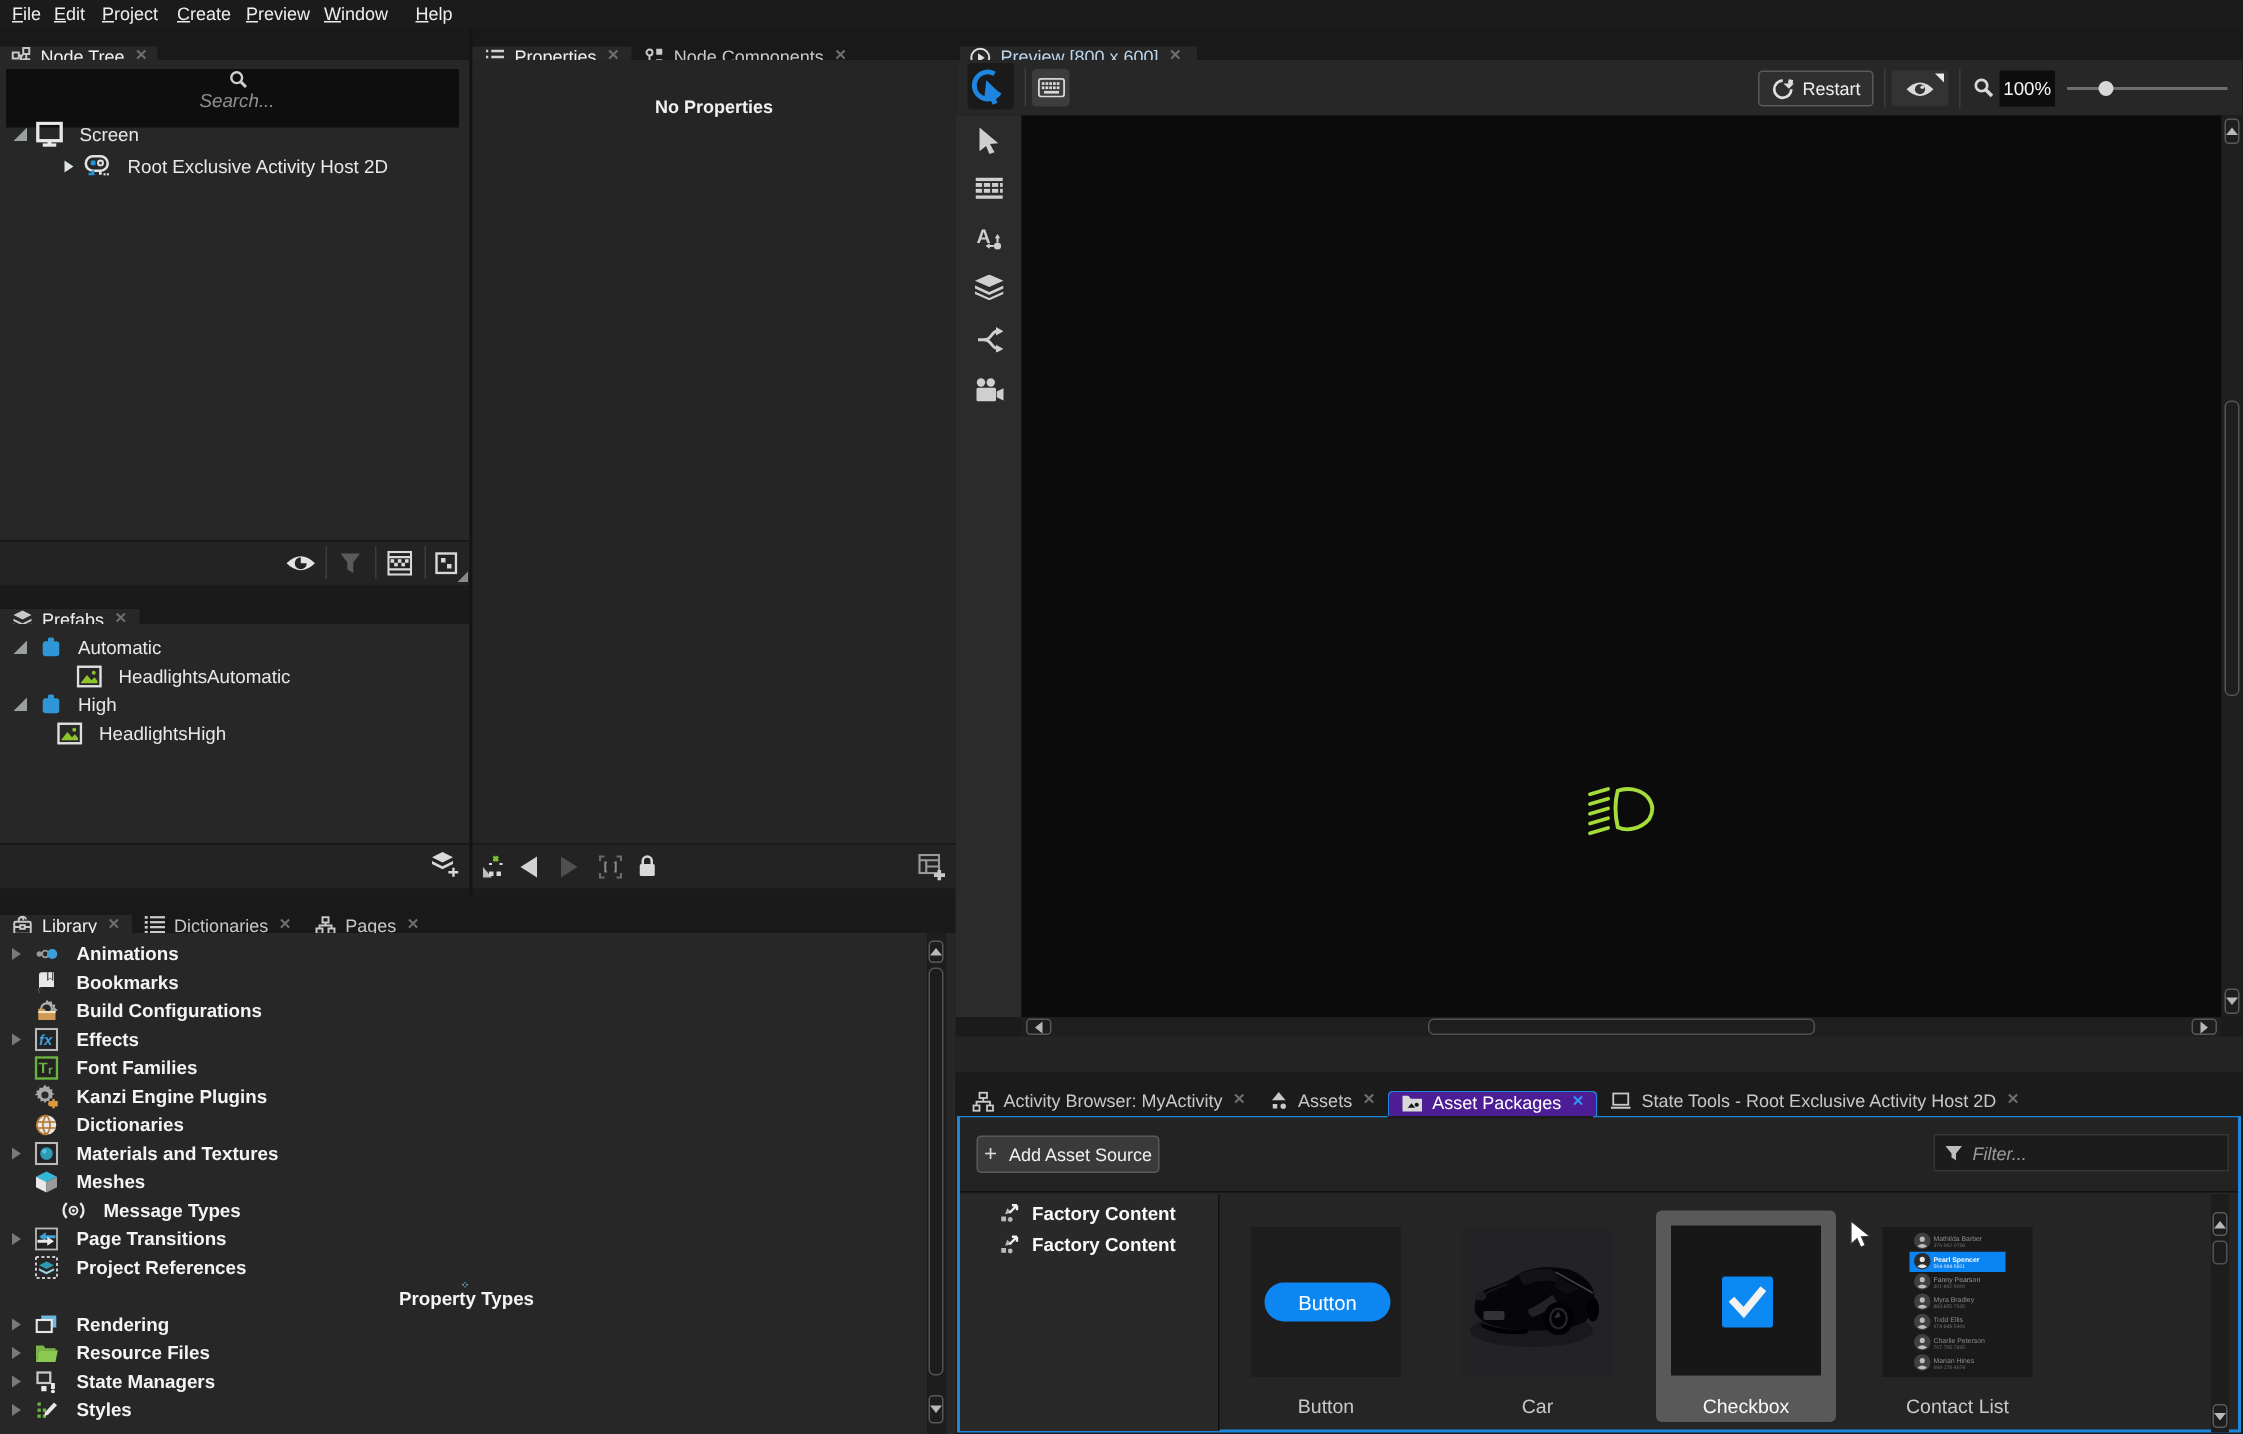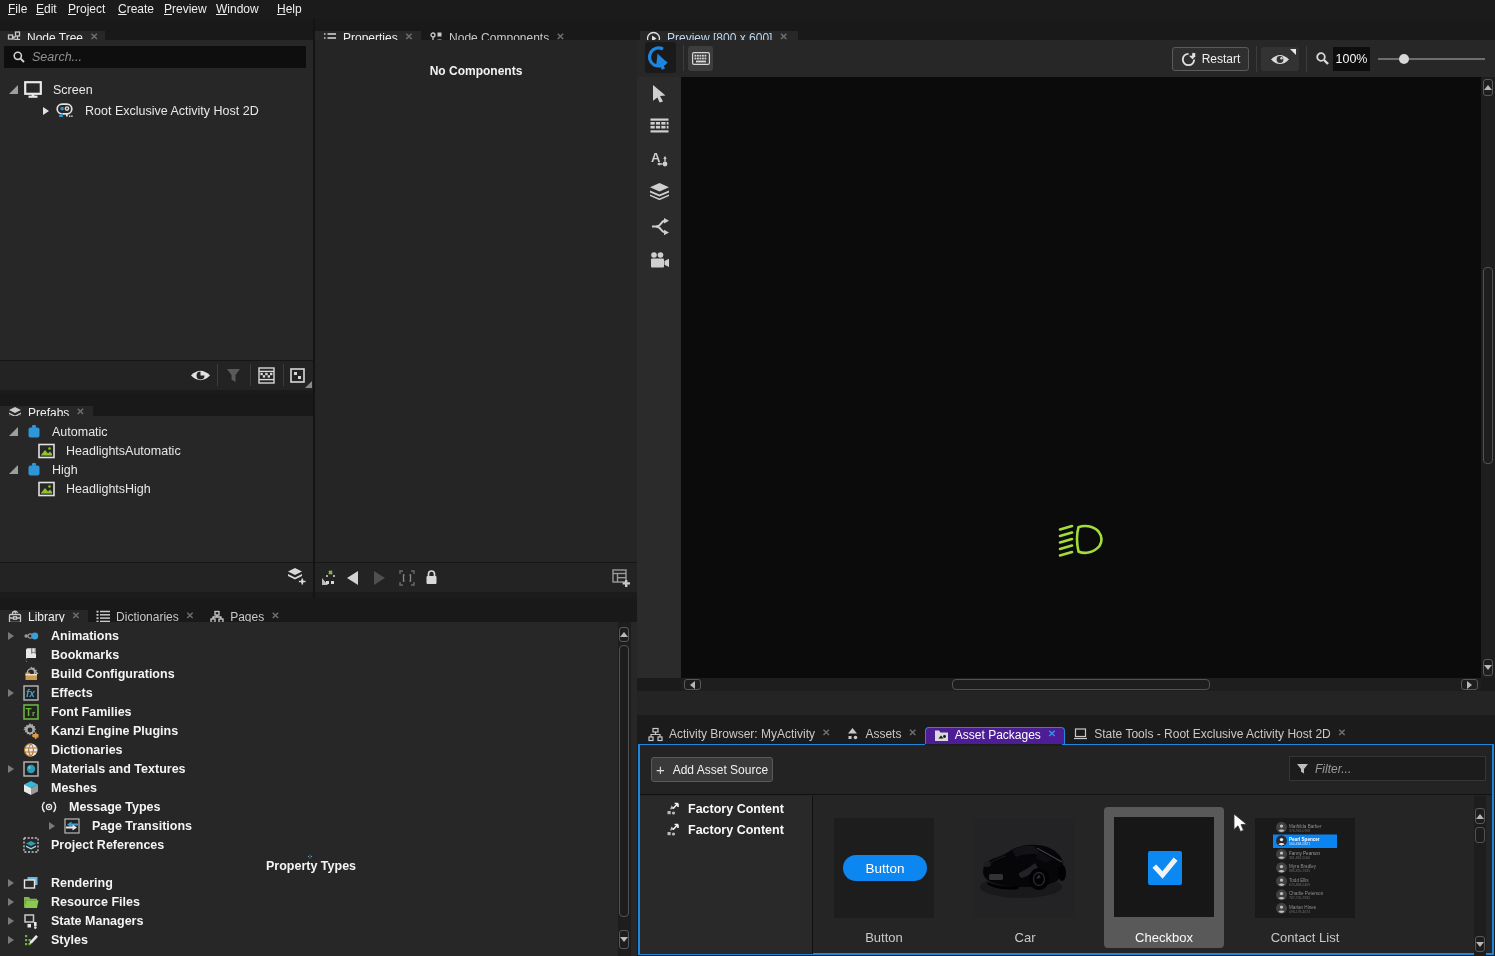--- a/index.html
+++ b/index.html
@@ -50,21 +50,21 @@
             <rect x="8.5" y="1" width="4" height="4"></rect>
             <rect x="8.5" y="8.5" width="4" height="4"></rect>
             <path d="M5.5 6h3M7 6v5h1.5M10.5 5v3.5"></path>
           </g>
         </svg>
       </span>
     Node Tree<span class="tx">✕</span>
   </div>
 </div>
 <div class="abs panel" style="left:0;top:40px;width:313px;height:320px;"></div>
-<div class="abs searchbox" style="left:4px;top:46px;width:302px;height:22px;">
+<div class="abs searchbox" style="left:4px;top:46px;width:302px;height:39px;flex-direction:column;">
   <svg style="margin-left:8px" width="14" height="14" viewBox="0 0 14 14">
       <circle cx="5.8" cy="5.8" r="3.6" fill="none" stroke="#cfcfcf" stroke-width="1.6"></circle>
       <line x1="8.6" y1="8.6" x2="12" y2="12" stroke="#cfcfcf" stroke-width="2"></line>
     </svg>
   <span class="ph">Search...</span>
 </div>
 <div class="treerow" style="left:0;top:80px;height:19px;">
   <span style="width:9px"></span>
     <span class="tribr"></span>
   <svg style="margin-left:6px" width="18" height="17" viewBox="0 0 18 17">
@@ -143,21 +143,21 @@
 <div class="abs panel" style="left:0;top:416px;width:313px;height:146px;"></div>
 <div class="treerow" style="left:0;top:422px;height:19px;">
   <span style="width:9px"></span>
     <span class="tribr"></span>
   <svg style="margin-left:8px" width="16" height="16" viewBox="0 0 16 16">
       <rect x="6" y="1" width="4" height="3" rx="1" fill="#2f96d8"></rect>
       <rect x="2.5" y="3.5" width="11" height="10" rx="2" fill="#2f96d8"></rect>
     </svg>
   <span style="margin-left:10px;">Automatic</span>
 </div>
-<div class="treerow" style="left:0;top:441px;height:19px;">
+<div class="treerow" style="left:13px;top:441px;height:19px;">
   <span style="width:38px"></span>
   <svg width="17" height="16" viewBox="0 0 17 16">
       <rect x="1" y="1.5" width="15" height="13" fill="none" stroke="#e0e0e0" stroke-width="1.6"></rect>
       <path d="M3 12 L7 7 10 10.5 12 8.5 14 11 14 12.5 3 12.5 Z" fill="#8fc32c"></path>
       <circle cx="11.5" cy="5.5" r="1.3" fill="#8fc32c"></circle>
     </svg>
   <span style="margin-left:11px;">HeadlightsAutomatic</span>
 </div>
 <div class="treerow" style="left:0;top:460px;height:19px;">
   <span style="width:9px"></span>
@@ -317,21 +317,21 @@
     </div>
 <div class="librow" style="top:797px;margin-left:18px;">
       <span class="noarr"></span>
       <svg class="lic" width="16" height="16" viewBox="0 0 16 16">
         <path d="M3.5 3 a7 7 0 0 0 0 10 M12.5 3 a7 7 0 0 1 0 10" fill="none" stroke="#e8e8e8" stroke-width="1.5"></path>
         <circle cx="8" cy="8" r="2.6" fill="none" stroke="#e8e8e8" stroke-width="1.3"></circle>
         <circle cx="8" cy="8" r="1" fill="#e8e8e8"></circle>
       </svg>
       <span class="lt">Message Types</span>
     </div>
-<div class="librow" style="top:816px;margin-left:41px;">
+<div class="librow" style="top:816px;">
       <span class="arr"></span>
       <svg class="lic" width="16" height="16" viewBox="0 0 16 16">
         <rect x="1" y="1" width="14" height="14" fill="#222223" stroke="#b9b9b9" stroke-width="1.2"></rect>
         <path d="M3 6.5 L7.5 3.5 v2 H14 v2 H7.5 v2 Z" fill="#3d9fd6"></path>
         <path d="M13 9.5 L8.5 12.5 v-2 H2 v-2 h6.5 v-2 Z" fill="#e8e8e8"></path>
       </svg>
       <span class="lt">Page Transitions</span>
     </div>
 <div class="librow" style="top:835px;">
       <span class="noarr"></span>
@@ -430,21 +430,21 @@
             <path d="M4 6 v6"></path>
             <rect x="8.5" y="1.5" width="4" height="4" fill="#c9c9c9" stroke="none"></rect>
             <rect x="8.5" y="8.5" width="4" height="4" fill="#c9c9c9" stroke="none"></rect>
           </g>
         </svg>
       </span>
     Node Components<span class="tx">✕</span>
   </div>
 </div>
 <div class="abs" style="left:315px;top:40px;width:322px;height:522px;background:#252526;"></div>
-<div class="abs" style="left:315px;top:64px;width:322px;height:20px;text-align:center;font-weight:bold;color:#f2f2f2;">No Components</div>
+<div class="abs" style="left:315px;top:64px;width:322px;height:20px;text-align:center;font-weight:bold;color:#f2f2f2;">No Properties</div>
 <div class="abs" style="left:315px;top:562px;width:322px;height:30px;background:#232324;border-top:1px solid #161617;"></div>
 <svg class="abs" style="left:321px;top:569px;" width="17" height="17" viewBox="0 0 17 17">
     <path d="M1 9 L7 16 1 16 Z" fill="#bdbdbd"></path>
     <g fill="#d8d8d8">
       <rect x="5" y="12" width="3" height="3"></rect>
       <rect x="10" y="12" width="3" height="3"></rect>
     </g>
     <path d="M8 2 L11 5 M11 2 L8 5" stroke="#7ec22f" stroke-width="1.8"></path>
     <path d="M5 7 h2 M12 7 h2" stroke="#d8d8d8" stroke-width="1.4"></path>
   </svg>

